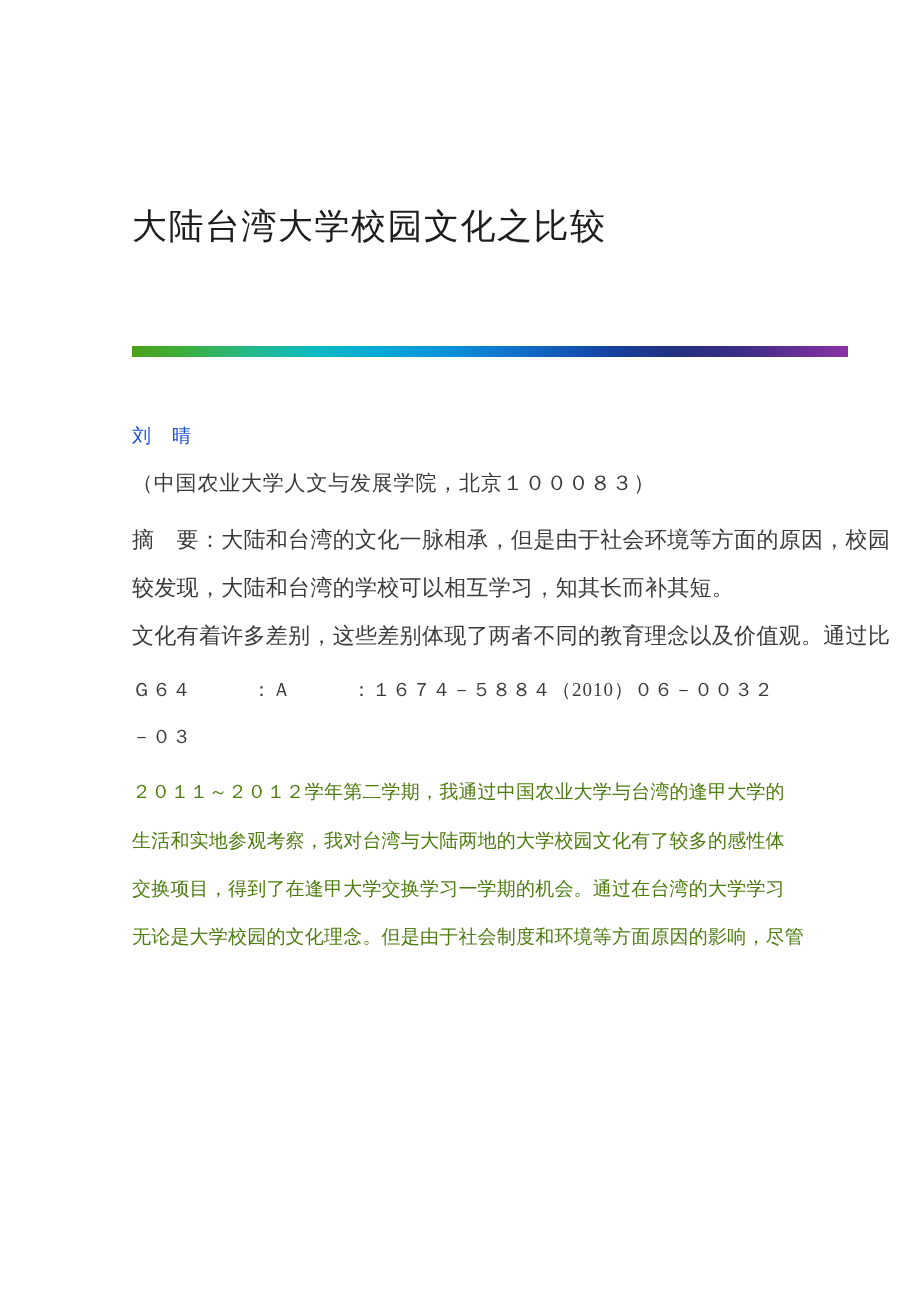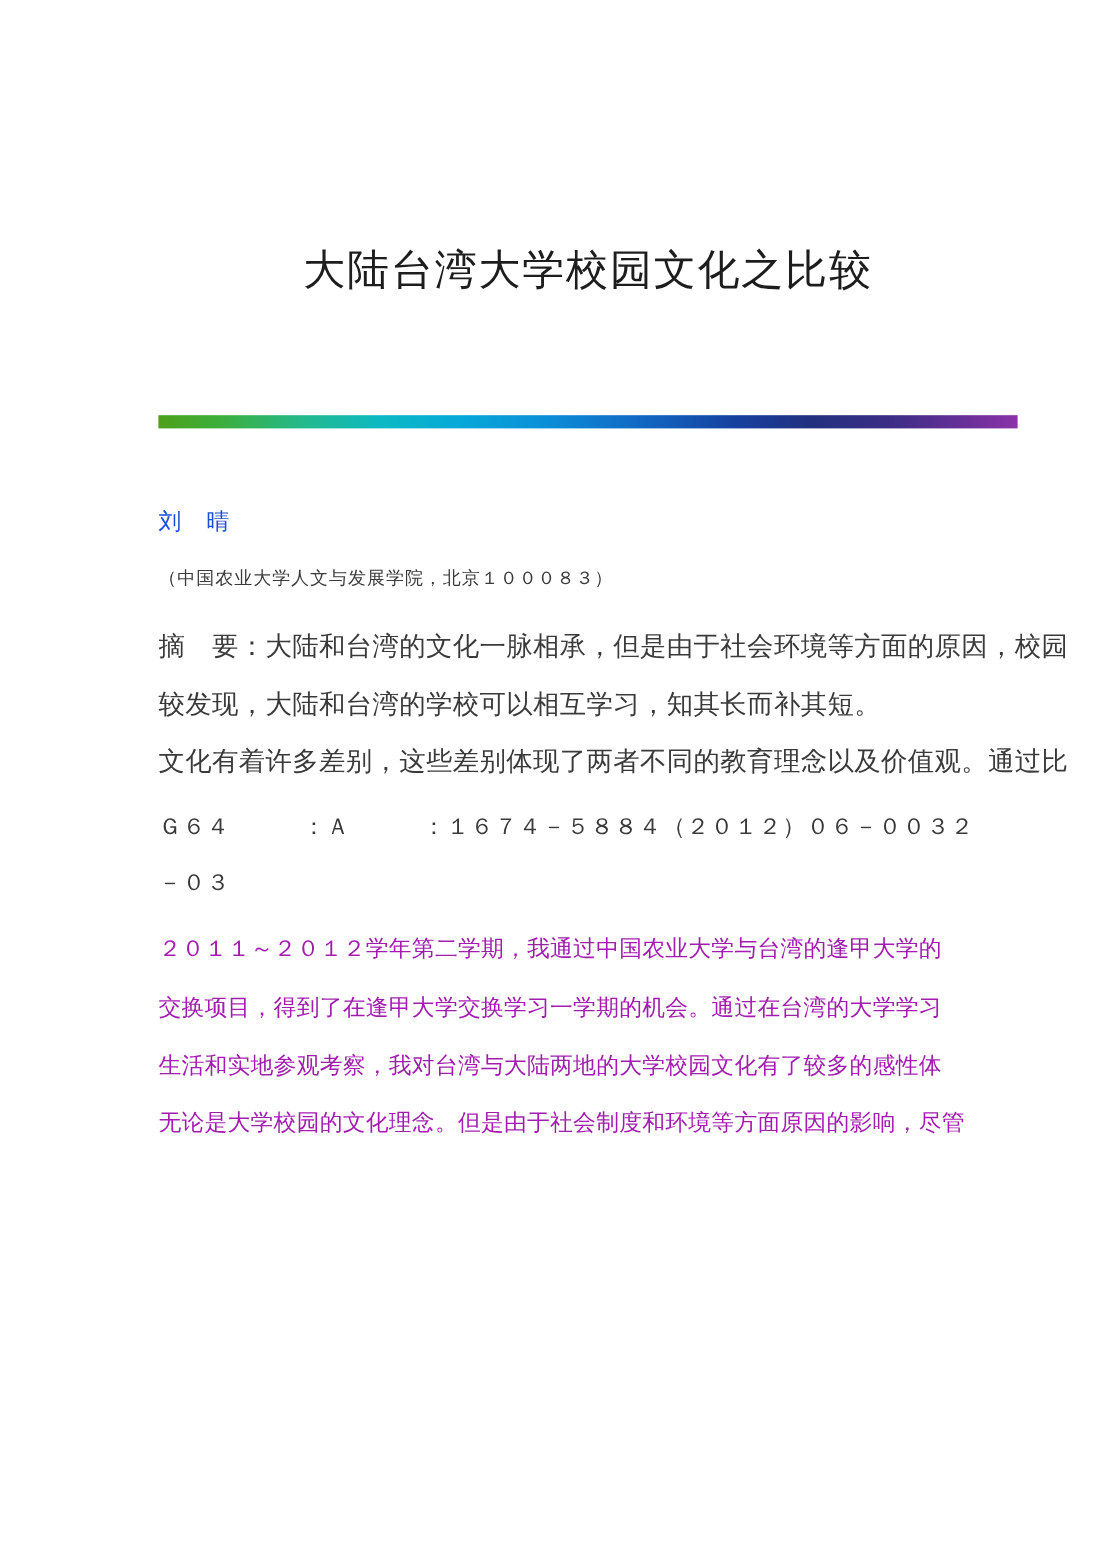--- a/index.html
+++ b/index.html
@@ -26,21 +26,21 @@
   .content {
     position: absolute;
     left: 132px;
     top: 0;
     width: 716px;
   }
 
   
   .title-block {
     padding-top: 205px;
-    text-align: center;
+    text-align: left;
   }
   .doc-title {
     font-family: "DejaVu Sans", "Liberation Sans", sans-serif;
     font-size: 35px;
     font-weight: 400;
     letter-spacing: 1.5px;
     color: #1d1d1d;
     line-height: 1.25;
     white-space: nowrap;
   }
@@ -76,21 +76,21 @@
   }
   .author-line {
     font-family: "DejaVu Sans", "Liberation Sans", sans-serif;
     font-size: 19px;
     line-height: 40px;
     letter-spacing: 1px;
     color: #1d4ed8;
   }
   .affil-line {
     font-family: "Liberation Serif", "DejaVu Serif", serif;
-    font-size: 15px;
+    font-size: 21px;
     line-height: 56px;
     letter-spacing: 0.8px;
     color: #3a3a3a;
   }
   .abstract-block {
     margin-top: 5px;
   }
   .abstract-line {
     font-family: "DejaVu Sans", "Liberation Sans", sans-serif;
     font-size: 22px;
@@ -120,21 +120,21 @@
     white-space: nowrap;
   }
   .body-block {
     margin-top: 8px;
   }
   .body-line {
     font-family: "DejaVu Sans", "Liberation Sans", sans-serif;
     font-size: 19px;
     line-height: 48px;
     letter-spacing: 0.2px;
-    color: #a21caf;
+    color: #4d7c0f;
     white-space: nowrap;
   }
   .body-line.mono-num {
     font-family: "Liberation Serif", "DejaVu Serif", serif;
   }
 </style>
 </head>
 <body>
 
 <div class="page">
@@ -154,25 +154,25 @@
     </div>
 
     <div class="abstract-block">
       <div class="abstract-line">摘　要：大陆和台湾的文化一脉相承，但是由于社会环境等方面的原因，校园</div>
       <div class="abstract-line">较发现，大陆和台湾的学校可以相互学习，知其长而补其短。</div>
       <div class="abstract-line">文化有着许多差别，这些差别体现了两者不同的教育理念以及价值观。通过比</div>
     </div>
 
 
     <div class="code-block">
-      <div class="code-line">Ｇ６４　　　：Ａ　　　：１６７４－５８８４（２０１２）０６－００３２</div>
+      <div class="code-line">Ｇ６４　　　：Ａ　　　：１６７４－５８８４（2010）０６－００３２</div>
       <div class="code-line">－０３</div>
     </div>
 
     <div class="body-block">
       <div class="body-line mono-num">２０１１～２０１２学年第二学期，我通过中国农业大学与台湾的逢甲大学的</div>
+      <div class="body-line">生活和实地参观考察，我对台湾与大陆两地的大学校园文化有了较多的感性体</div>
       <div class="body-line">交换项目，得到了在逢甲大学交换学习一学期的机会。通过在台湾的大学学习</div>
-      <div class="body-line">生活和实地参观考察，我对台湾与大陆两地的大学校园文化有了较多的感性体</div>
       <div class="body-line">无论是大学校园的文化理念。但是由于社会制度和环境等方面原因的影响，尽管</div>
     </div>
 
   </div>
 </div>
 
 </body></html>

